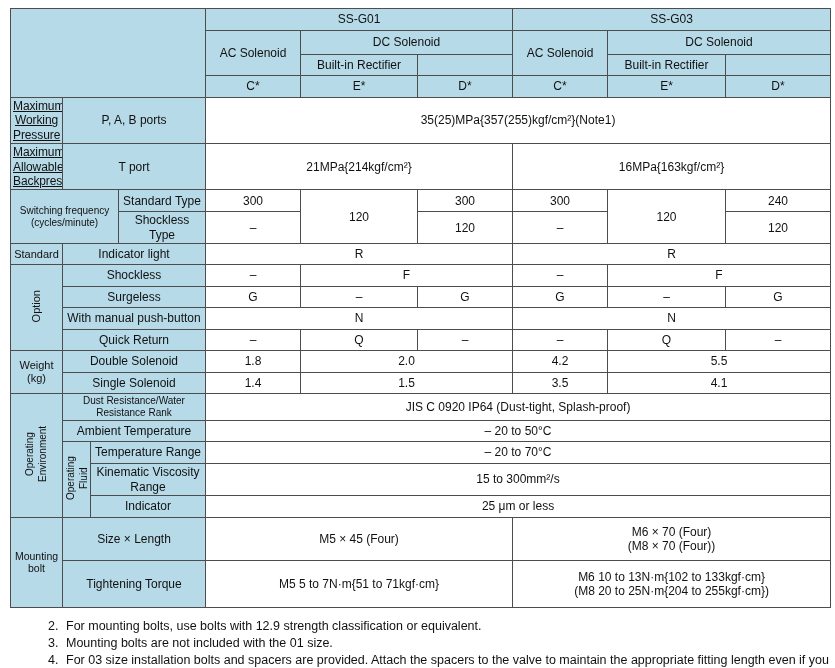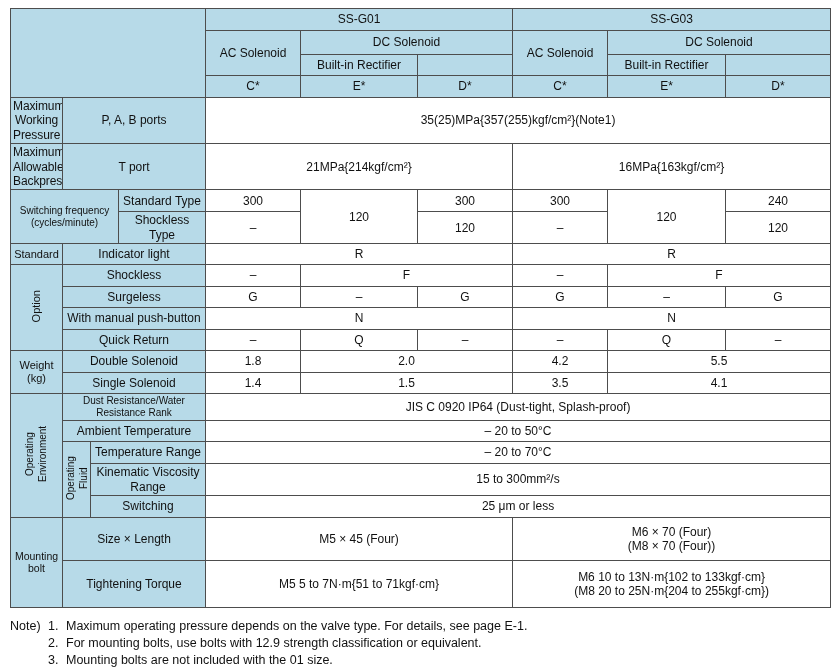--- a/index.html
+++ b/index.html
@@ -21,21 +21,21 @@
     border: 1px solid #4d4d4d;
     text-align: center;
     vertical-align: middle;
     font-size: 12px;
     padding: 1px 2px;
     overflow: hidden;
     line-height: 1.2;
   }
   .hd { background: #b7dae8; }
   .lab { font-size: 11px; }
-  .xs { font-size: 8px; line-height: 1.25; letter-spacing: -0.1px; }
+  .xs { font-size: 8px; line-height: 1.25; letter-spacing: -0.1px; text-decoration: underline; }
   .s9 { font-size: 9px; margin-left: 17px; }
   .pre { white-space: pre-line; }
   .vert {
     display: inline-block;
     writing-mode: vertical-rl;
     transform: rotate(180deg);
     font-size: 10px;
     line-height: 1.25;
   }
   .v-option { font-size: 11px; }
@@ -190,46 +190,41 @@
     <tr style="height:22px">
       <td class="hd" rowspan="3"><span class="vert vh58">Operating Fluid</span></td>
       <td class="hd lab" colspan="2">Temperature Range</td>
       <td colspan="6">– 20 to 70°C</td>
     </tr>
     <tr style="height:21px">
       <td class="hd s9" colspan="2">Kinematic Viscosity Range</td>
       <td colspan="6">15 to 300mm²/s</td>
     </tr>
     <tr style="height:22px">
-      <td class="hd lab" colspan="2">Switching</td>
+      <td class="hd lab" colspan="2">Indicator</td>
       <td colspan="6">25 μm or less</td>
     </tr>
 
     <tr style="height:43px">
       <td class="hd" rowspan="2" style="font-size:10.5px">Mounting bolt</td>
       <td class="hd lab" colspan="3">Size × Length</td>
       <td class="pre" colspan="3">M5 × 45 (Four)</td>
       <td class="pre" colspan="3">M6 × 70 (Four)
 (M8 × 70 (Four))</td>
     </tr>
     <tr style="height:47px">
       <td class="hd lab" colspan="3">Tightening Torque</td>
       <td class="pre" colspan="3">M5 5 to 7N·m{51 to 71kgf·cm}</td>
       <td class="pre" colspan="3">M6 10 to 13N·m{102 to 133kgf·cm}
 (M8 20 to 25N·m{204 to 255kgf·cm})</td>
     </tr>
   </tbody>
     </table>
 
   <div class="notes">
-    <div class="note-row">
-      <span class="note-prefix">Note)</span>
-      <span class="note-num">1.</span>
-      <span class="note-text">Maximum operating pressure depends on the valve type. For details, see page E-1.</span>
-    </div>
     <div class="note-row">
       <span class="note-prefix"></span>
       <span class="note-num">2.</span>
       <span class="note-text">For mounting bolts, use bolts with 12.9 strength classification or equivalent.</span>
     </div>
     <div class="note-row">
       <span class="note-prefix"></span>
       <span class="note-num">3.</span>
       <span class="note-text">Mounting bolts are not included with the 01 size.</span>
     </div>

